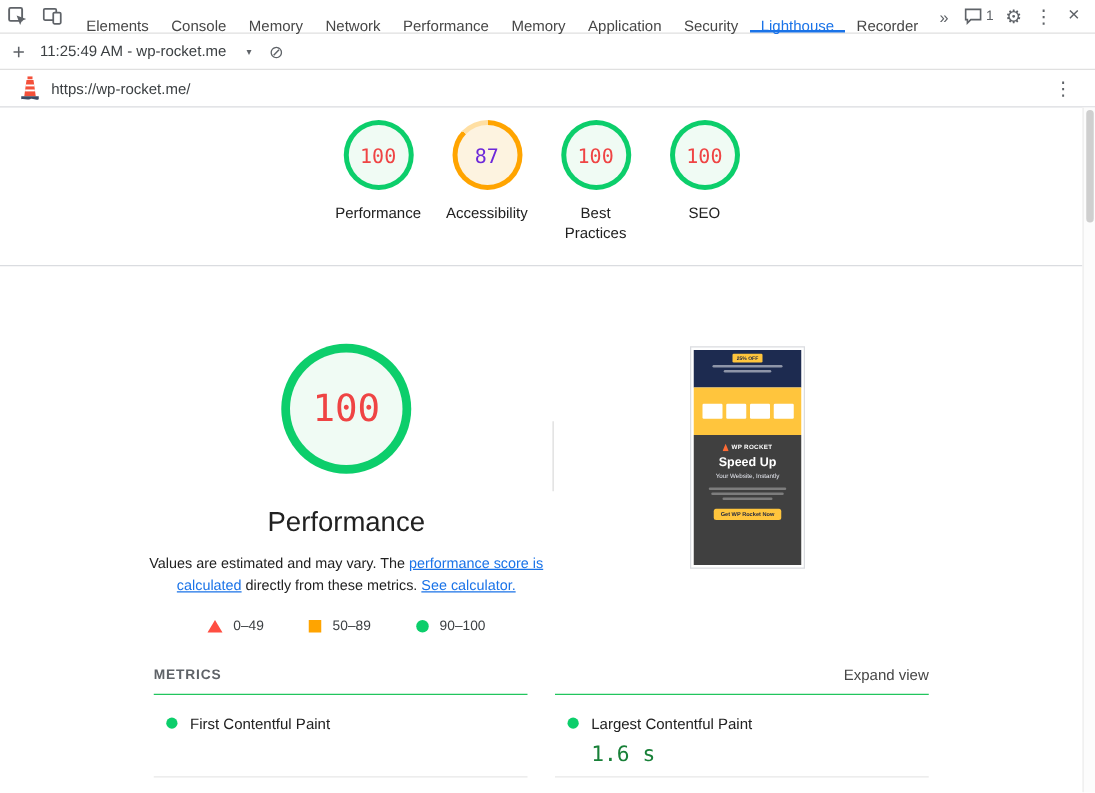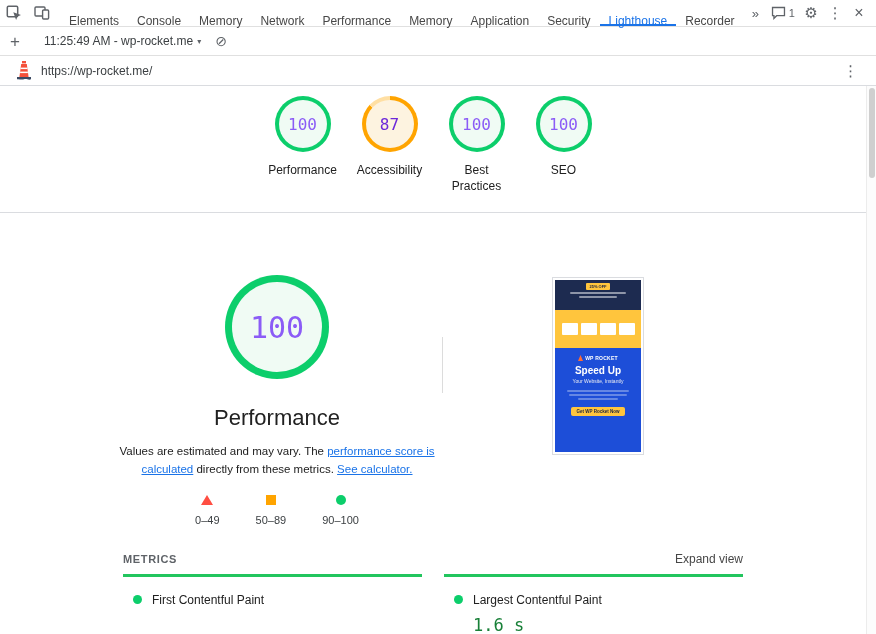--- a/index.html
+++ b/index.html
@@ -33,21 +33,21 @@
   .issues-group { display: flex; align-items: center; gap: 3px; cursor: pointer; padding: 0 4px; }
   .issues-count { font-size: 11px; color: #5f6368; }
   .close-btn { font-size: 16px; }
   
   .reportbar {
     height: 29px; border-bottom: 1px solid #e0e0e0;
     display: flex; align-items: center; padding: 0 10px; gap: 12px;
     font-size: 12px; color: #3c4043;
   }
   .plus-btn { font-size: 17px; font-weight: 300; color: #5f6368; cursor: pointer; line-height: 1; }
-  .report-selector { display: flex; align-items: center; gap: 4px; cursor: pointer; margin-left: 12px; }
+  .report-selector { display: flex; align-items: center; gap: 16px; cursor: pointer; }
   .chevron { font-size: 8px; color: #5f6368; }
   .block-btn { font-size: 14px; color: #5f6368; cursor: pointer; margin-left: 2px; }
   
   .urlbar {
     height: 30px; border-bottom: 1px solid #dadce0;
     display: flex; align-items: center; padding: 0 16px; gap: 9px;
     font-size: 12px; color: #3c4043;
   }
   .url-text { flex: 1; }
   .more-btn { font-size: 15px; color: #5f6368; cursor: pointer; padding: 0 2px; }
@@ -64,62 +64,62 @@
   .gauge.big { width: 104px; height: 104px; }
   .gauge.pass { background: #0cce6b; }
   .gauge.average { background: conic-gradient(#ffa400 0turn 0.87turn, #ffdfa3 0.87turn 1turn); }
   .gauge-inner {
     position: absolute; border-radius: 50%;
     display: flex; align-items: center; justify-content: center;
     font-family: "DejaVu Sans Mono", monospace;
   }
   .small .gauge-inner { inset: 4px; font-size: 16px; }
   .big .gauge-inner { inset: 7px; font-size: 30px; }
-  .pass .gauge-inner { background: #f0fbf4; color: #8b5cf6; }
+  .pass .gauge-inner { background: #f0fbf4; color: #ef4444; }
   .average .gauge-inner { background: #fdf3e0; color: #6d28d9; }
   .score-label {
     margin-top: 10px; font-size: 12px; color: #212121;
     text-align: center; line-height: 1.35;
   }
   
   .main { position: relative; }
   .container { width: 620px; margin: 0 auto; }
   .cols { display: flex; justify-content: space-between; margin-top: 62px; }
   .left-col { width: 308px; display: flex; flex-direction: column; align-items: center; }
   .v-divider { width: 1px; height: 56px; background: #dcdcdc; margin-top: 62px; flex: none; }
   .right-col { width: 290px; display: flex; justify-content: center; align-items: flex-start; }
   .perf-title { margin-top: 26px; font-size: 22px; font-weight: 400; color: #212121; }
   .perf-desc {
     margin-top: 12px; width: 332px; text-align: center;
     font-size: 11.5px; line-height: 1.55; color: #212121;
   }
   .perf-desc a { color: #1a73e8; text-decoration: underline; cursor: pointer; }
   .legend { display: flex; align-items: center; gap: 36px; margin-top: 16px; font-size: 11px; color: #3c4043; }
-  .legend-item { display: flex; align-items: center; gap: 9px; flex-direction: column; }
+  .legend-item { display: flex; align-items: center; gap: 9px; }
   .lg-tri { width: 0; height: 0; border-left: 6px solid transparent; border-right: 6px solid transparent; border-bottom: 10px solid #ff4e42; }
   .lg-sq { width: 10px; height: 10px; background: #ffa400; }
   .lg-dot { width: 10px; height: 10px; border-radius: 50%; background: #0cce6b; }
   .metrics-header { display: flex; justify-content: space-between; align-items: center; margin-top: 26px; padding-bottom: 8px; text-align: right; }
   .metrics-title { font-size: 11px; letter-spacing: 0.06em; color: #5f6368; font-weight: 700; }
   .expand-view { font-size: 12px; color: #464646; cursor: pointer; }
   .metrics-grid { display: grid; grid-template-columns: 1fr 1fr; column-gap: 22px; }
-  .metric { border-top: 3px solid #22c55e; border-bottom: 1px solid #e8e8e8; padding: 16px 0 16px 10px; }
+  .metric { border-top: 1px solid #22c55e; border-bottom: 1px solid #e8e8e8; padding: 16px 0 7px 10px; }
   .metric-top { display: flex; align-items: center; gap: 10px; font-size: 12px; color: #212121; }
   .metric-dot { width: 9px; height: 9px; border-radius: 50%; background: #0cce6b; flex: none; }
   .metric-value { margin: 8px 0 0 19px; font-size: 17px; font-family: "DejaVu Sans Mono", monospace; color: #188038; }
   
   .thumb { width: 92px; margin-top: 2px; border: 1px solid #dadce0; background: #fff; padding: 2px; }
   .t-top { height: 30px; background: #1d2b50; display: flex; flex-direction: column; align-items: center; padding-top: 3px; gap: 2px; }
   .t-badge { background: #ffc53d; color: #1d2440; font-size: 4px; font-weight: 700; padding: 1px 3px; border-radius: 1px; }
   .t-line { height: 2px; border-radius: 1px; background: rgba(255,255,255,0.5); }
   .t-top .t-line.l1 { width: 56px; }
   .t-top .t-line.l2 { width: 38px; }
   .t-mid { height: 38px; background: #ffc53d; display: flex; align-items: center; justify-content: center; gap: 3px; }
   .t-box { width: 16px; height: 12px; background: #fff; border-radius: 1px; }
-  .t-bottom { height: 104px; background: #1d4ed8; display: flex; flex-direction: column; align-items: center; padding-top: 7px; }
+  .t-bottom { height: 104px; background: #404040; display: flex; flex-direction: column; align-items: center; padding-top: 7px; }
   .t-brand { display: flex; align-items: center; gap: 2px; }
   .t-brand-text { font-size: 5px; font-weight: 700; color: #fff; letter-spacing: 0.05em; }
   .t-headline { margin-top: 4px; font-size: 10px; font-weight: 700; color: #fff; }
   .t-sub { margin-top: 2px; font-size: 5px; color: #e8eaf2; }
   .t-bottom .t-line { background: rgba(255,255,255,0.32); }
   .t-bottom .t-line.p1 { width: 62px; margin-top: 6px; }
   .t-bottom .t-line.p2 { width: 58px; margin-top: 2px; }
   .t-bottom .t-line.p3 { width: 40px; margin-top: 2px; }
   .t-cta { margin-top: 7px; background: #ffc53d; color: #1d2440; font-size: 4.5px; font-weight: 700; padding: 2px 6px; border-radius: 2px; }
   

